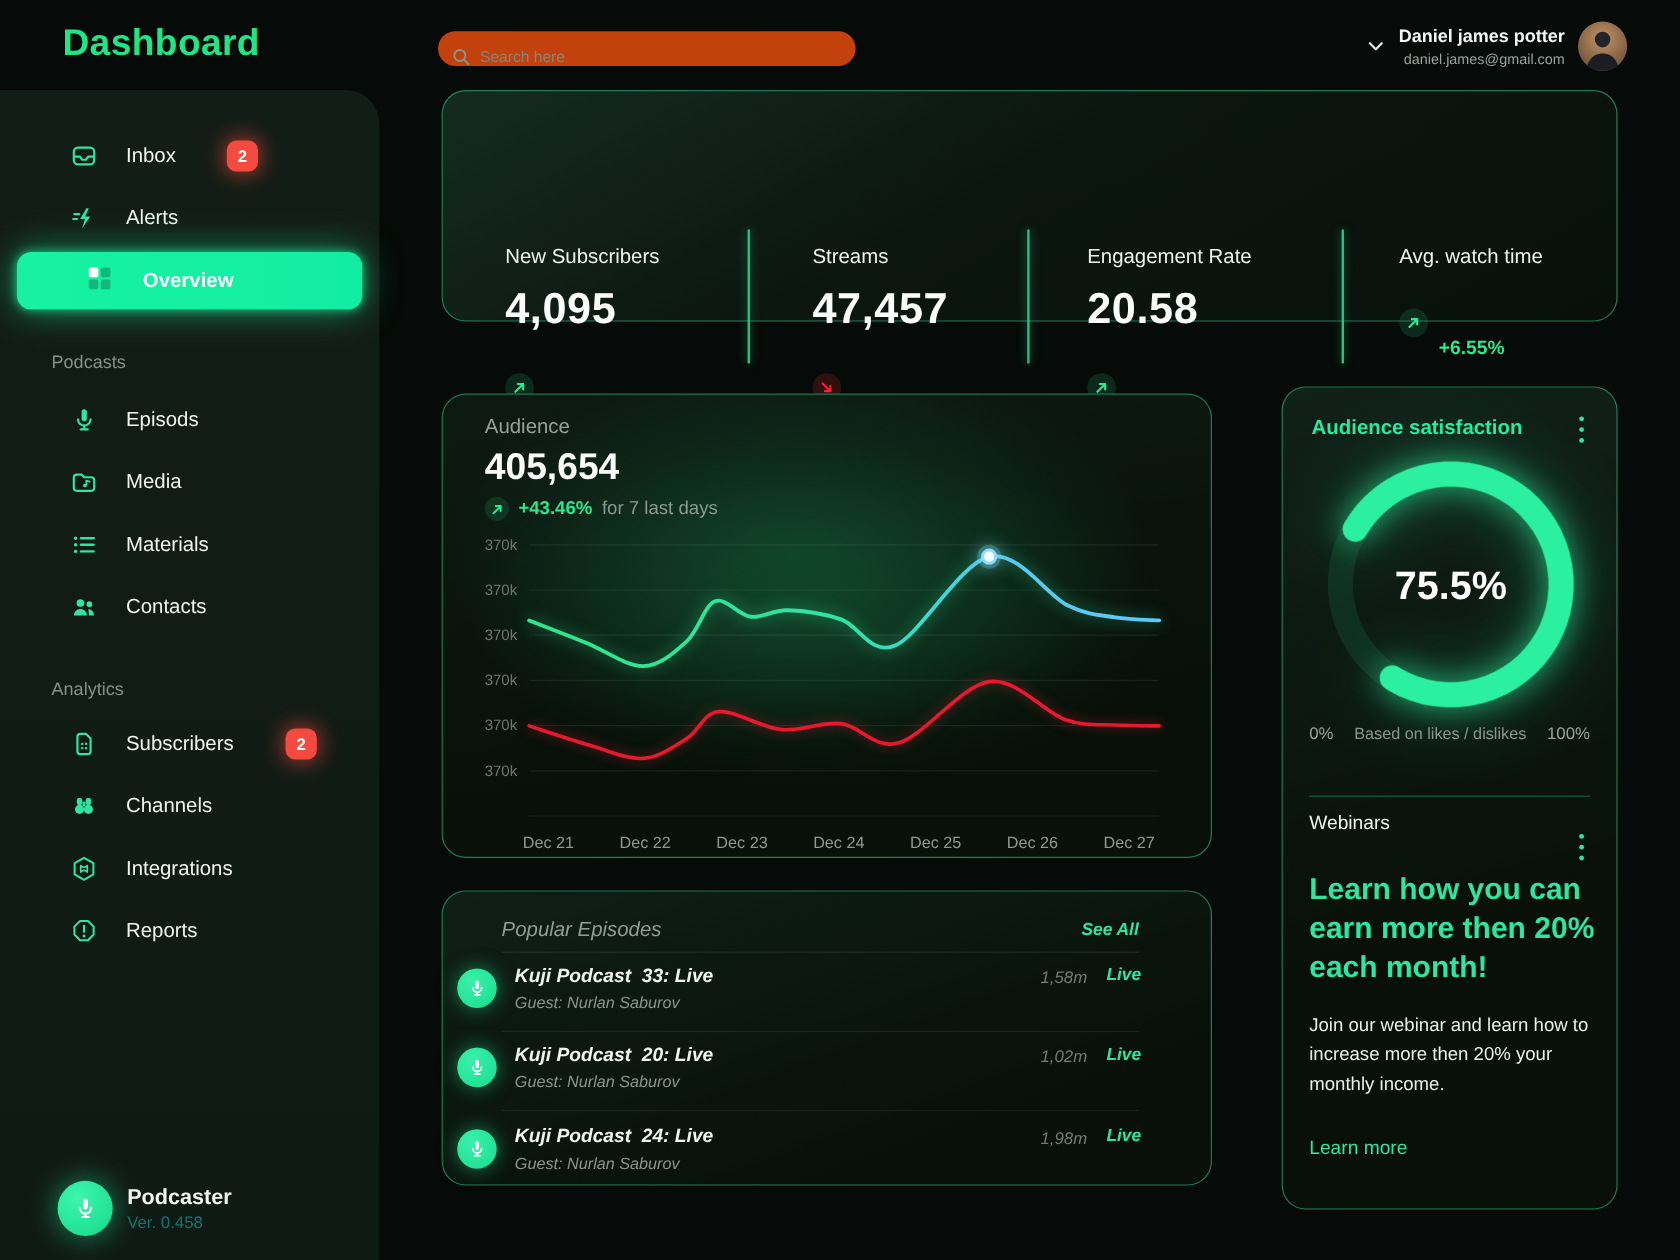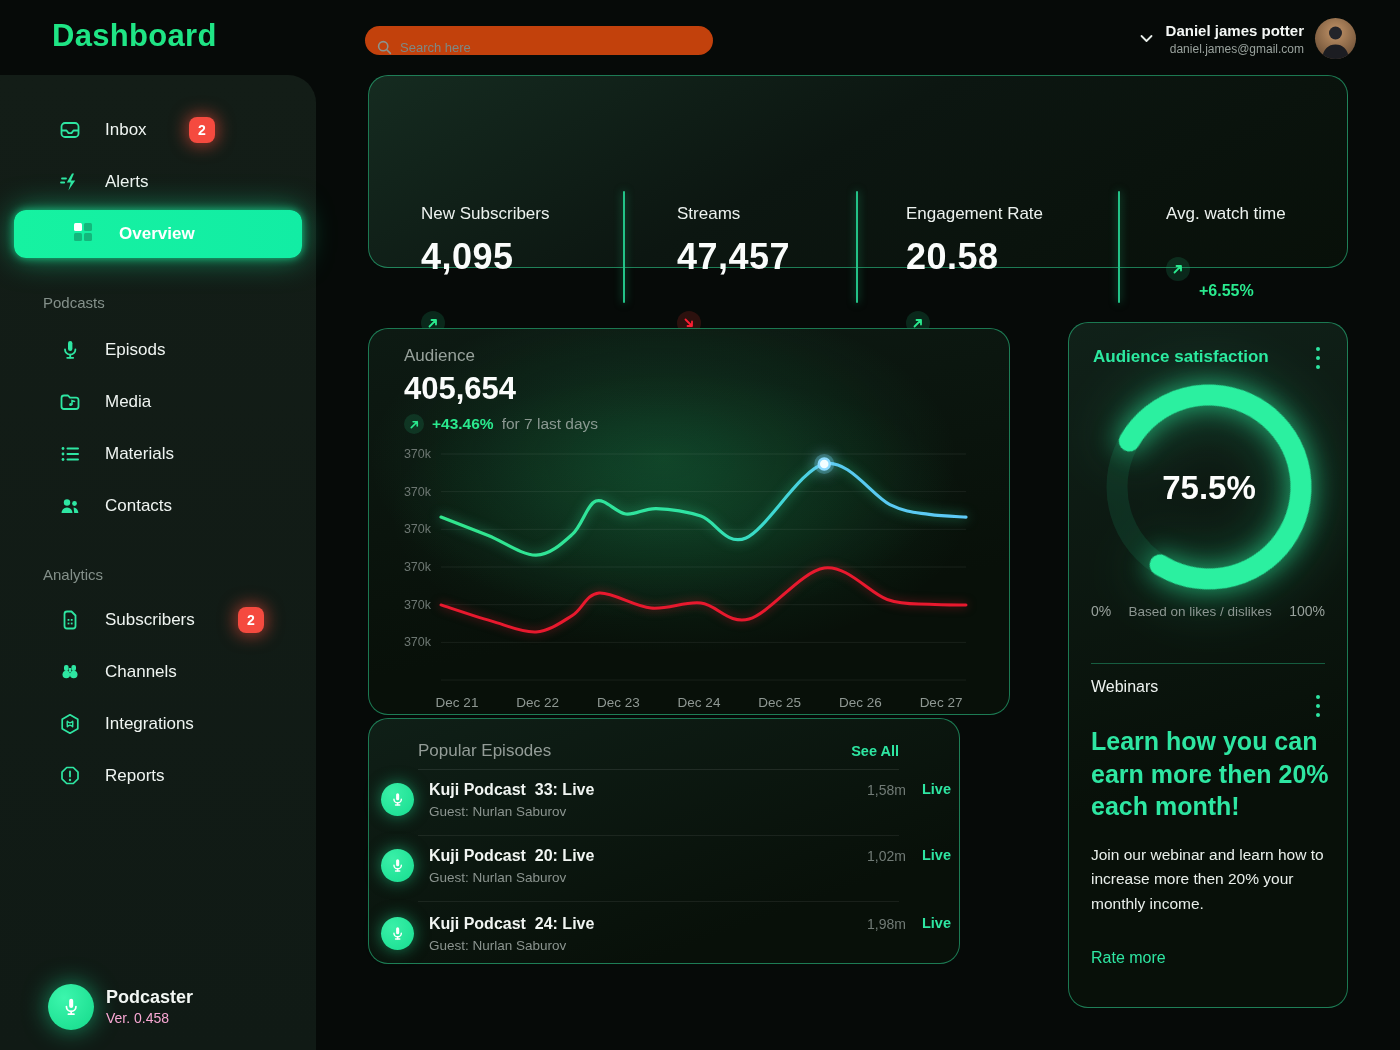--- a/index.html
+++ b/index.html
@@ -39,32 +39,32 @@
                  background:linear-gradient(90deg,#16f2a1,#12eda4);
                  box-shadow:0 0 30px rgba(25,240,160,.55), 0 0 8px rgba(25,240,160,.7);
                  display:flex; align-items:center; cursor:pointer; }
   .active-pill .icon { position:absolute; left:58px; }
   .active-pill .lbl { position:absolute; left:105px; font-size:17px; font-weight:600; color:#fff; }
   .side-footer-icon { position:absolute; left:48px; top:984px; width:46px; height:46px; border-radius:50%;
                       background:radial-gradient(circle at 35% 30%, #3cf6ad, #14d98a);
                       box-shadow:0 0 24px rgba(30,240,160,.55);
                       display:flex; align-items:center; justify-content:center; }
   .side-footer-name { position:absolute; left:106px; top:987px; font-size:18px; font-weight:700; color:#f2f6f3; }
-  .side-footer-ver  { position:absolute; left:106px; top:1010px; font-size:14px; color:#f9a8d4; }
+  .side-footer-ver  { position:absolute; left:106px; top:1010px; font-size:14px; color:#0f766e; }
 
   
   .card { position:absolute; border:1px solid rgba(44,205,141,.55); border-radius:20px; }
   .stats-card { left:368px; top:75px; width:980px; height:193px;
                 background:linear-gradient(150deg,#152b20 0%, #0c1611 45%, #081009 100%); }
   .audience-card { left:368px; top:328px; width:642px; height:387px;
                 background:
                   radial-gradient(ellipse 420px 230px at 46% 34%, rgba(33,200,115,.20), rgba(0,0,0,0) 70%),
                   linear-gradient(170deg,#0d1a13 0%, #081009 70%); }
-  .popular-card { left:368px; top:718px; width:592px; height:246px;
-                background:linear-gradient(160deg,#0f1f17 0%, #081009 75%); }
+  .popular-card { left:368px; top:742px; width:642px; height:246px;
+                background:linear-gradient(160deg,#0f1f17 0%, #081009 75%);font-style:italic; }
   .right-card { left:1068px; top:322px; width:280px; height:686px;
                 background:linear-gradient(165deg,#102119 0%, #081009 65%); }
 
   
   .stat-col { position:absolute; top:128px; }
   .stat-lbl { font-size:17px; color:#edf2ef; }
   .stat-val { font-size:36px; font-weight:700; color:#fafcfb; margin-top:12px; letter-spacing:.5px; }
   .stat-chg { display:flex; align-items:center; gap:9px; margin-top:14px; }
   .chg-ico { width:24px; height:24px; border-radius:50%; display:flex; align-items:center; justify-content:center; }
   .chg-ico.up { background:rgba(34,180,115,.18); }
@@ -485,16 +485,16 @@
     <div class="right-div"></div>
 
     <div class="web-title">Webinars</div>
     <div class="kebab" style="top:372px;">
         <i></i>
         <i></i>
         <i></i>
       </div>
     <div class="web-head">Learn how you can earn more then 20% each month!</div>
     <div class="web-body">Join our webinar and learn how to increase more then 20% your monthly income.</div>
-    <div class="web-cta">Rate more</div>
+    <div class="web-cta">Learn more</div>
   </div>
 
 </div>
 
 </body></html>

